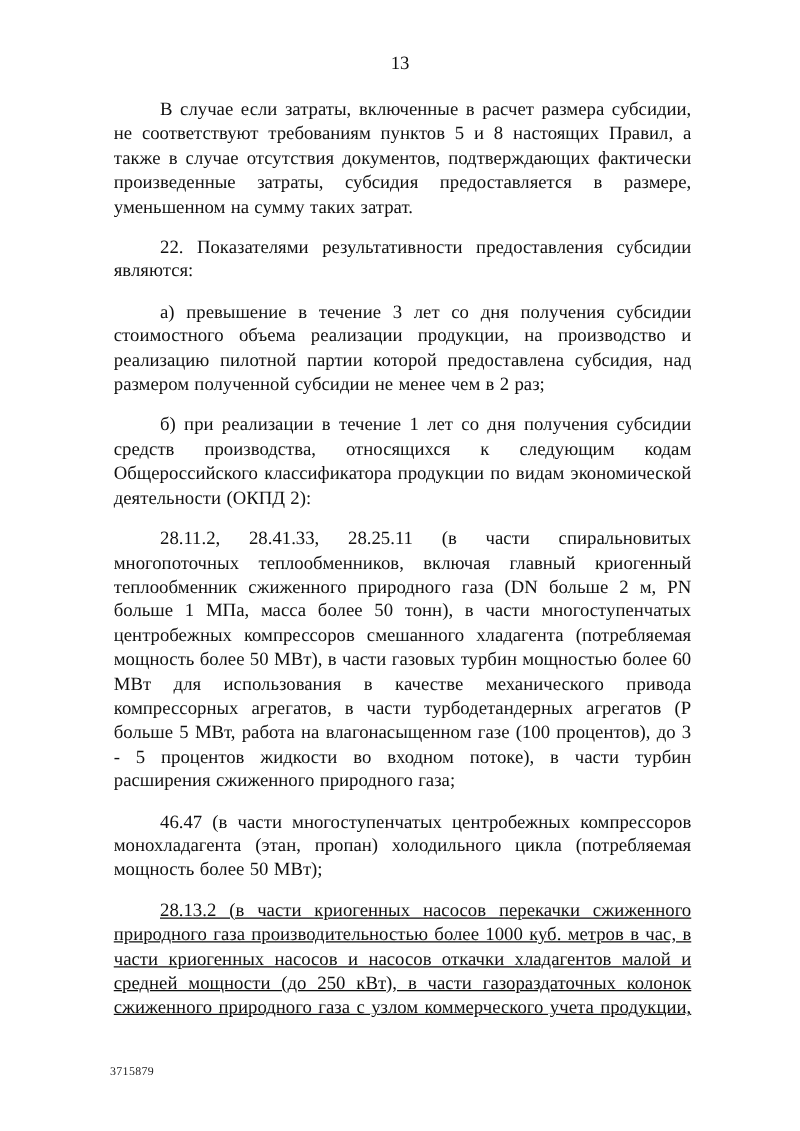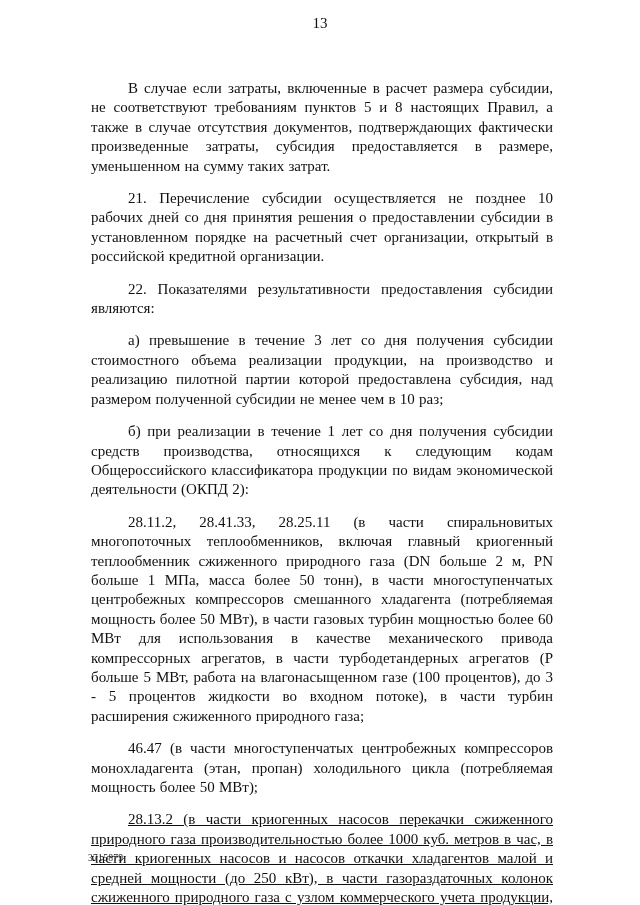--- a/index.html
+++ b/index.html
@@ -11,21 +11,21 @@
     position: relative;
     width: 640px;
     height: 905px;
     background: #ffffff;
     overflow: hidden;
     font-family: "Liberation Serif", "DejaVu Serif", serif;
     color: #101010;
   }
   .page-number {
     position: absolute;
-    top: 14px;
+    top: 42px;
     left: 0;
     width: 640px;
     text-align: center;
     font-size: 15px;
     line-height: 18px;
   }
   .doc-body {
     position: absolute;
     top: 66px;
     left: 78px;
@@ -55,23 +55,22 @@
   }
 </style>
 </head>
 <body>
 
 <div class="page">
   <div class="page-number">13</div>
 
   <div class="doc-body">
       <p>В случае если затраты, включенные в расчет размера субсидии, не соответствуют требованиям пунктов 5 и 8 настоящих Правил, а также в случае отсутствия документов, подтверждающих фактически произведенные затраты, субсидия предоставляется в размере, уменьшенном на сумму таких затрат.</p>
-      <p>21. Перечисление субсидии осуществляется не позднее 10 рабочих дней со дня принятия решения о предоставлении субсидии в установленном порядке на расчетный счет организации, открытый в российской кредитной организации.</p>
       <p>22. Показателями результативности предоставления субсидии являются:</p>
-      <p>а) превышение в течение 3 лет со дня получения субсидии стоимостного объема реализации продукции, на производство и реализацию пилотной партии которой предоставлена субсидия, над размером полученной субсидии не менее чем в 10 раз;</p>
+      <p>а) превышение в течение 3 лет со дня получения субсидии стоимостного объема реализации продукции, на производство и реализацию пилотной партии которой предоставлена субсидия, над размером полученной субсидии не менее чем в 2 раз;</p>
       <p>б) при реализации в течение 1 лет со дня получения субсидии средств производства, относящихся к следующим кодам Общероссийского классификатора продукции по видам экономической деятельности (ОКПД 2):</p>
       <p>28.11.2, 28.41.33, 28.25.11 (в части спиральновитых многопоточных теплообменников, включая главный криогенный теплообменник сжиженного природного газа (DN больше 2 м, PN больше 1 МПа, масса более 50 тонн), в части многоступенчатых центробежных компрессоров смешанного хладагента (потребляемая мощность более 50 МВт), в части газовых турбин мощностью более 60 МВт для использования в качестве механического привода компрессорных агрегатов, в части турбодетандерных агрегатов (Р больше 5 МВт, работа на влагонасыщенном газе (100 процентов), до 3 - 5 процентов жидкости во входном потоке), в части турбин расширения сжиженного природного газа;</p>
       <p>46.47 (в части многоступенчатых центробежных компрессоров монохладагента (этан, пропан) холодильного цикла (потребляемая мощность более 50 МВт);</p>
       <p class="justify-last">28.13.2 (в части криогенных насосов перекачки сжиженного природного газа производительностью более 1000 куб. метров в час, в части криогенных насосов и насосов откачки хладагентов малой и средней мощности (до 250 кВт), в части газораздаточных колонок сжиженного природного газа с узлом коммерческого учета продукции,</p>
     </div>
 
   <div class="footer-code">3715879</div>
 </div>
 
 </body></html>

